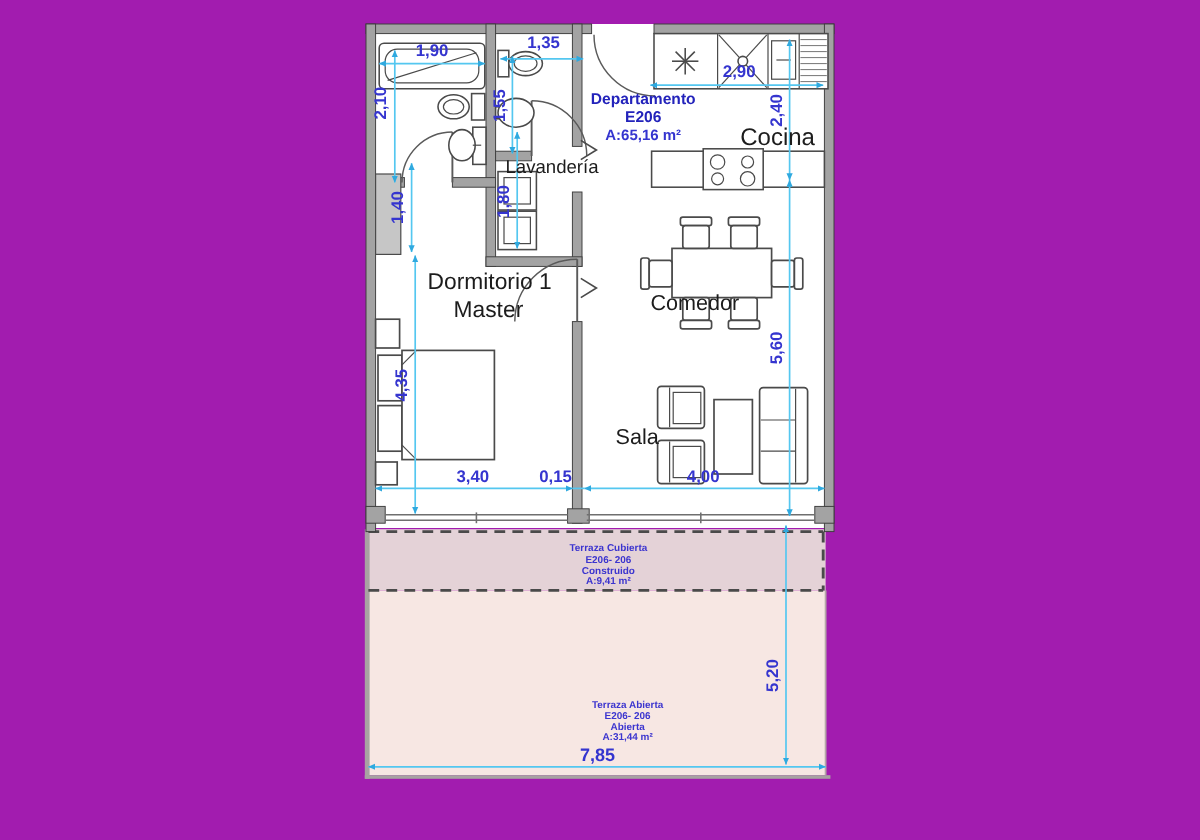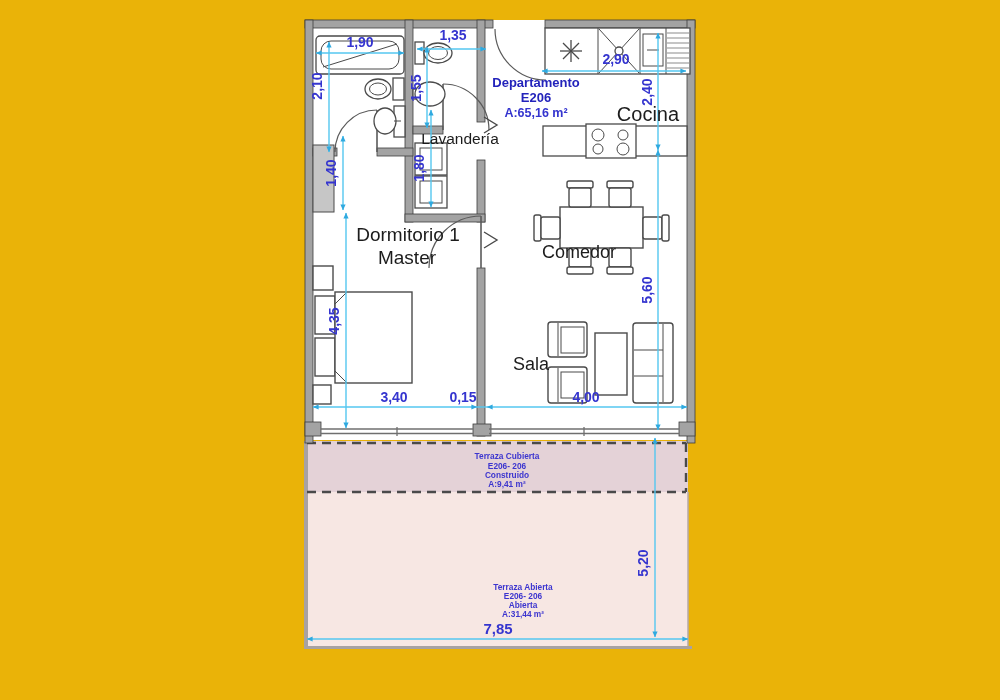--- a/index.html
+++ b/index.html
@@ -1,16 +1,16 @@
 <!DOCTYPE html>
 <html><head>
 <meta charset="utf-8">
 <style>
   html,body{margin:0;padding:0;background:#ffffff;}
-  .stage{position:relative;width:1000px;height:700px;background:#eab308;overflow:hidden;
+  .stage{position:relative;width:1000px;height:700px;background:#a21caf;overflow:hidden;
          font-family:"Liberation Sans",sans-serif;}
   svg{display:block;}
   .wall{fill:#a3a3a3;stroke:#3d3d3d;stroke-width:0.8;}
   .floor{fill:#ffffff;stroke:none;}
   .fix{fill:#ffffff;stroke:#4a4a4a;stroke-width:1.3;}
   .fixthin{fill:none;stroke:#4a4a4a;stroke-width:1;}
   .furn{fill:#ffffff;stroke:#4a4a4a;stroke-width:1.4;}
   .wardrobe{fill:#c6c6c6;stroke:#4a4a4a;stroke-width:1;}
   .arc{fill:none;stroke:#5a5a5a;stroke-width:1.2;}
   .leaf{stroke:#5a5a5a;stroke-width:1.6;}

